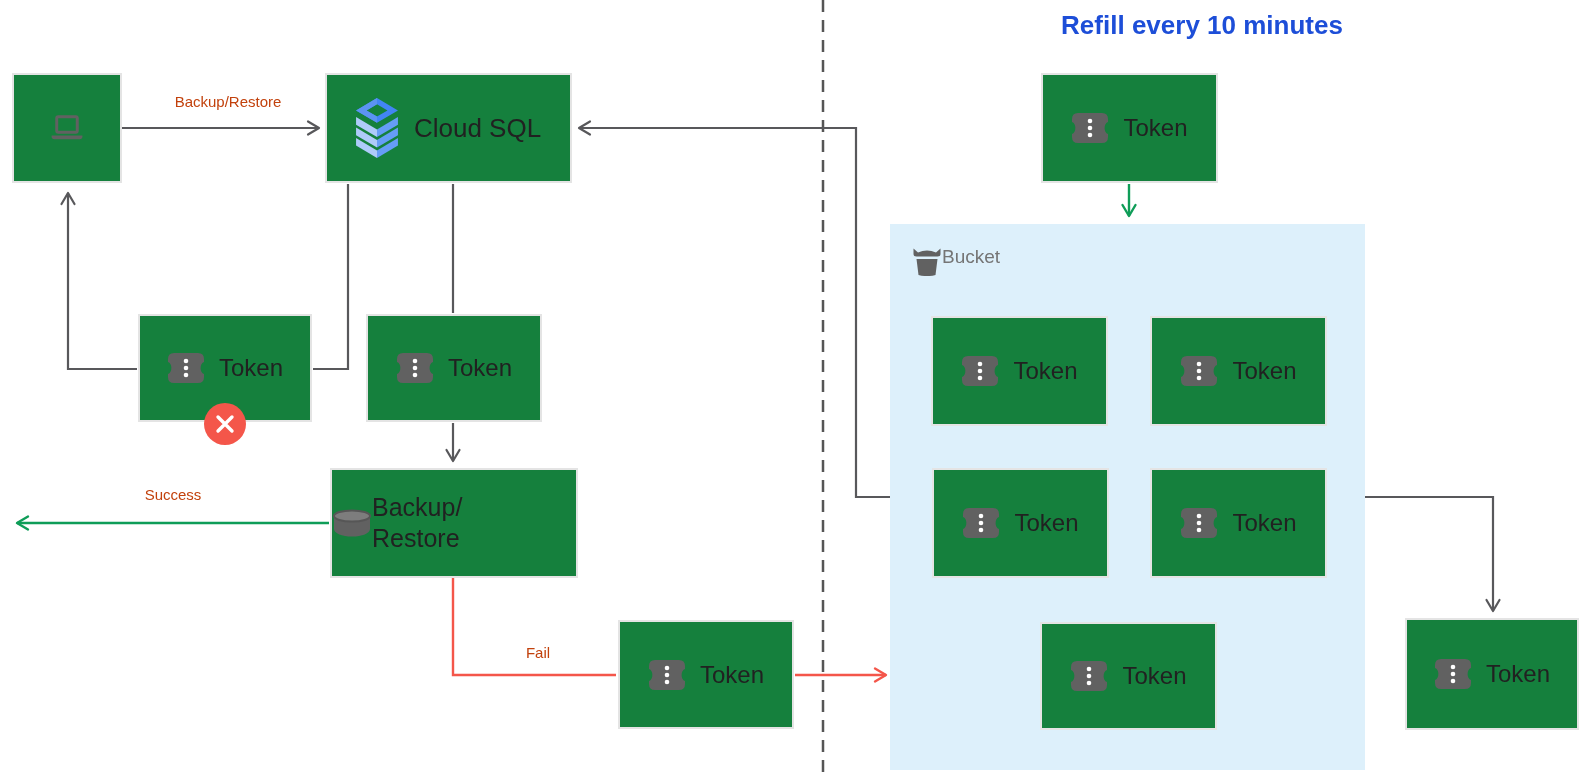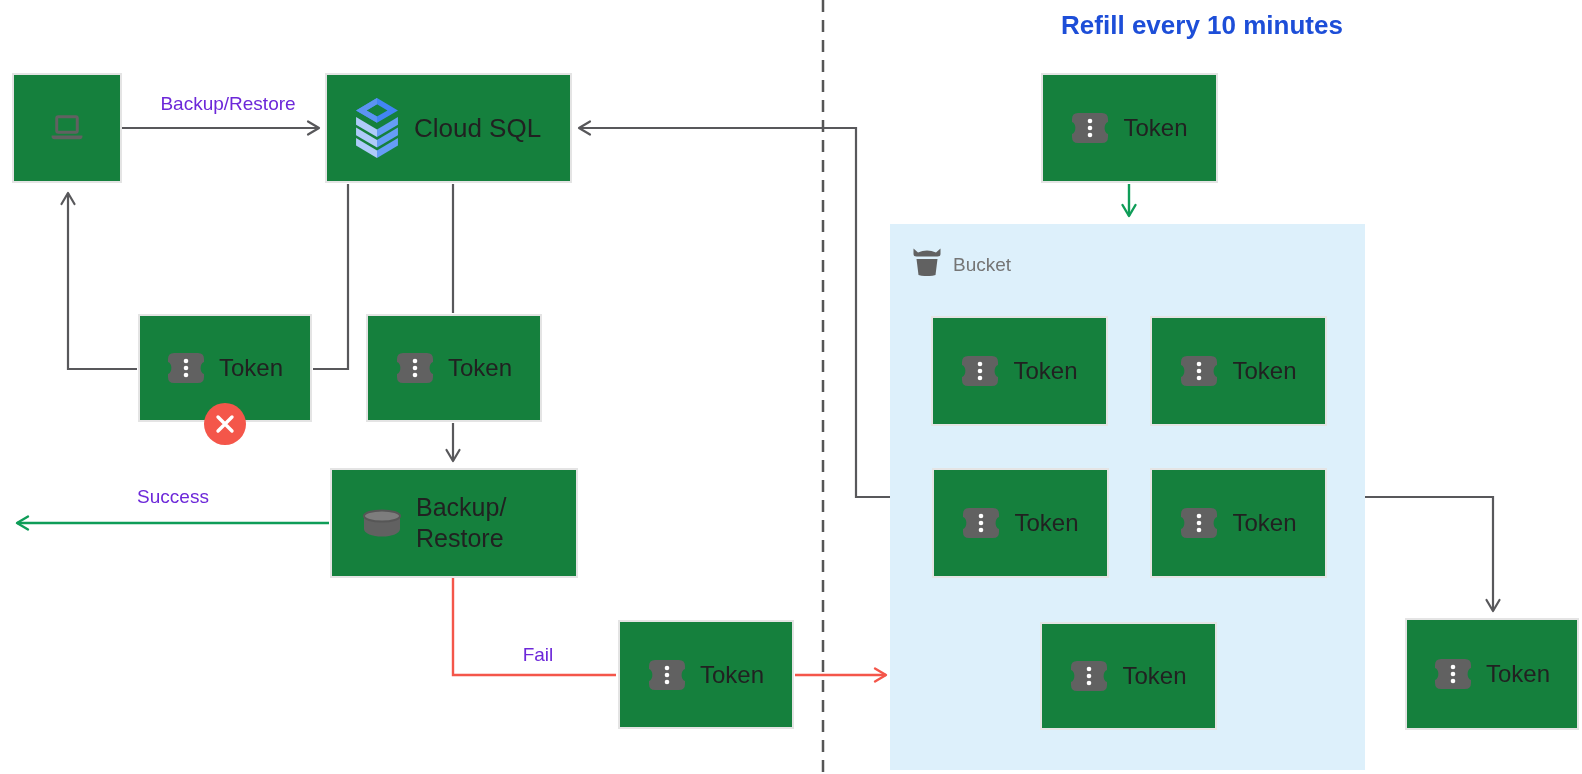--- a/index.html
+++ b/index.html
@@ -7,33 +7,33 @@
     position:relative;width:1582px;height:774px;background:#ffffff;
     font-family:"Liberation Sans", sans-serif;overflow:hidden;
   }
   .node{
     position:absolute;background:#15803d;border:2px solid #e4e4e4;box-sizing:border-box;
     display:flex;align-items:center;justify-content:center;z-index:2;
   }
   .node .lbl{color:#212121;font-size:24px;white-space:nowrap;}
   .token{gap:14px;}
   .bucket-zone{position:absolute;left:890px;top:224px;width:475px;height:546px;background:#ddf0fb;z-index:0;}
-  .bucket-tag{position:absolute;left:912px;top:246px;display:flex;align-items:flex-end;gap:11px;z-index:1;color:#757575;font-size:19px;}
-  .edge-label{position:absolute;color:#6d28d9;font-size:19px;z-index:3;white-space:nowrap;}
+  .bucket-tag{position:absolute;left:912px;top:246px;display:flex;align-items:flex-start;z-index:1;color:#757575;font-size:19px;}
+  .edge-label{position:absolute;color:#c2410c;font-size:15px;z-index:3;white-space:nowrap;}
   .title{position:absolute;left:1052px;top:10px;width:300px;text-align:center;
          font-size:26px;font-weight:bold;color:#1d4ed8;z-index:3;white-space:nowrap;}
   .overlay{position:absolute;left:0;top:0;z-index:1;}
   .badge{
     position:absolute;left:50%;bottom:-25px;transform:translateX(-50%);
     width:42px;height:42px;border-radius:50%;background:#f4564a;z-index:4;
     display:flex;align-items:center;justify-content:center;
   }
   .cloudsql{gap:16px;}
   .cloudsql .lbl{font-size:26px;}
-  .backup{gap:14px;justify-content:flex-start;padding-left:30px;}
+  .backup{gap:0;justify-content:flex-start;}
   .backup .lbl{font-size:25px;line-height:31px;}
   .ov-note{line-height:25px;}
 </style>
 </head>
 <body>
 
 <div class="canvas">
 
   <svg width="0" height="0" style="position:absolute" aria-hidden="true">
     <defs>

